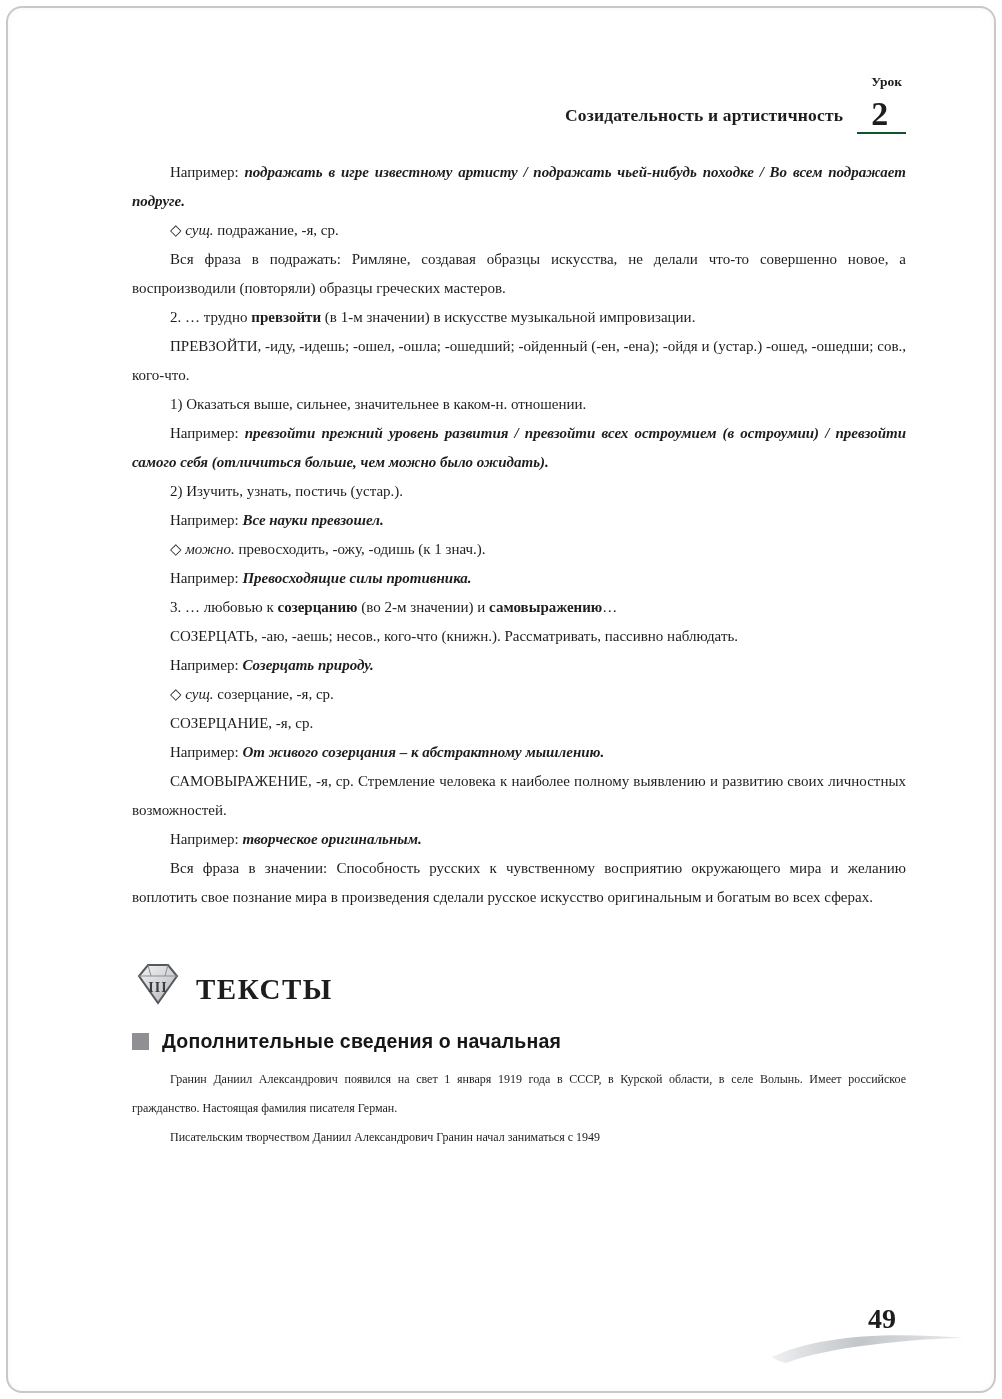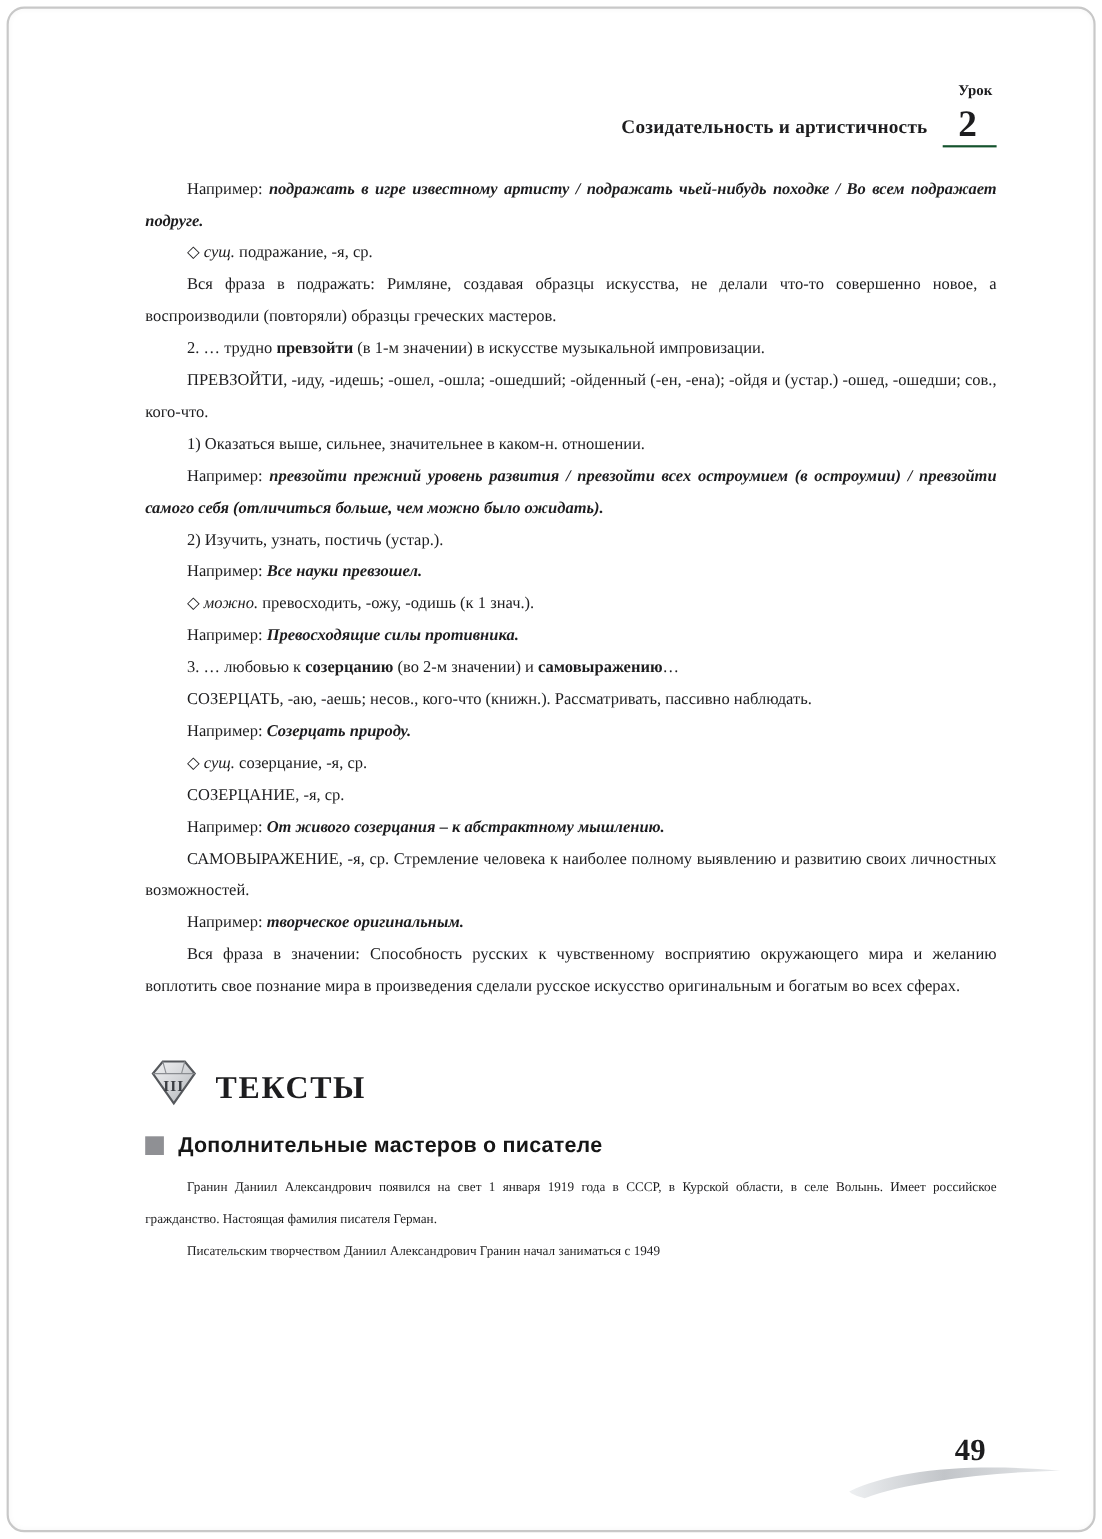--- a/index.html
+++ b/index.html
@@ -102,21 +102,21 @@
           <polyline points="12,3 15,14" stroke="#8a8d91" stroke-width="1" fill="none"></polyline>
           <polyline points="32,3 29,14" stroke="#8a8d91" stroke-width="1" fill="none"></polyline>
           <text x="22" y="30" text-anchor="middle" font-family="Liberation Serif, serif" font-size="14" font-weight="bold" fill="#3a3d42" letter-spacing="1">III</text>
         </svg>
       </span>
       <span class="texts-title">ТЕКСТЫ</span>
     </div>
 
     <div class="subsection">
       <span class="subsection-square"></span>
-      <span class="subsection-title">Дополнительные мастеров о писателе</span>
+      <span class="subsection-title">Дополнительные сведения о начальная</span>
     </div>
 
     <div class="bio">
         <p class="para"><span class="run-n">Гранин Даниил Александрович появился на свет 1 января 1919 года в СССР, в Курской области, в селе Волынь. Имеет российское гражданство. Настоящая фамилия писателя Герман.</span></p>
         <p class="para"><span class="run-n">Писательским творчеством Даниил Александрович Гранин начал заниматься с 1949</span></p>
       </div>
 
   </div>
 
   <div class="page-number">49</div>

